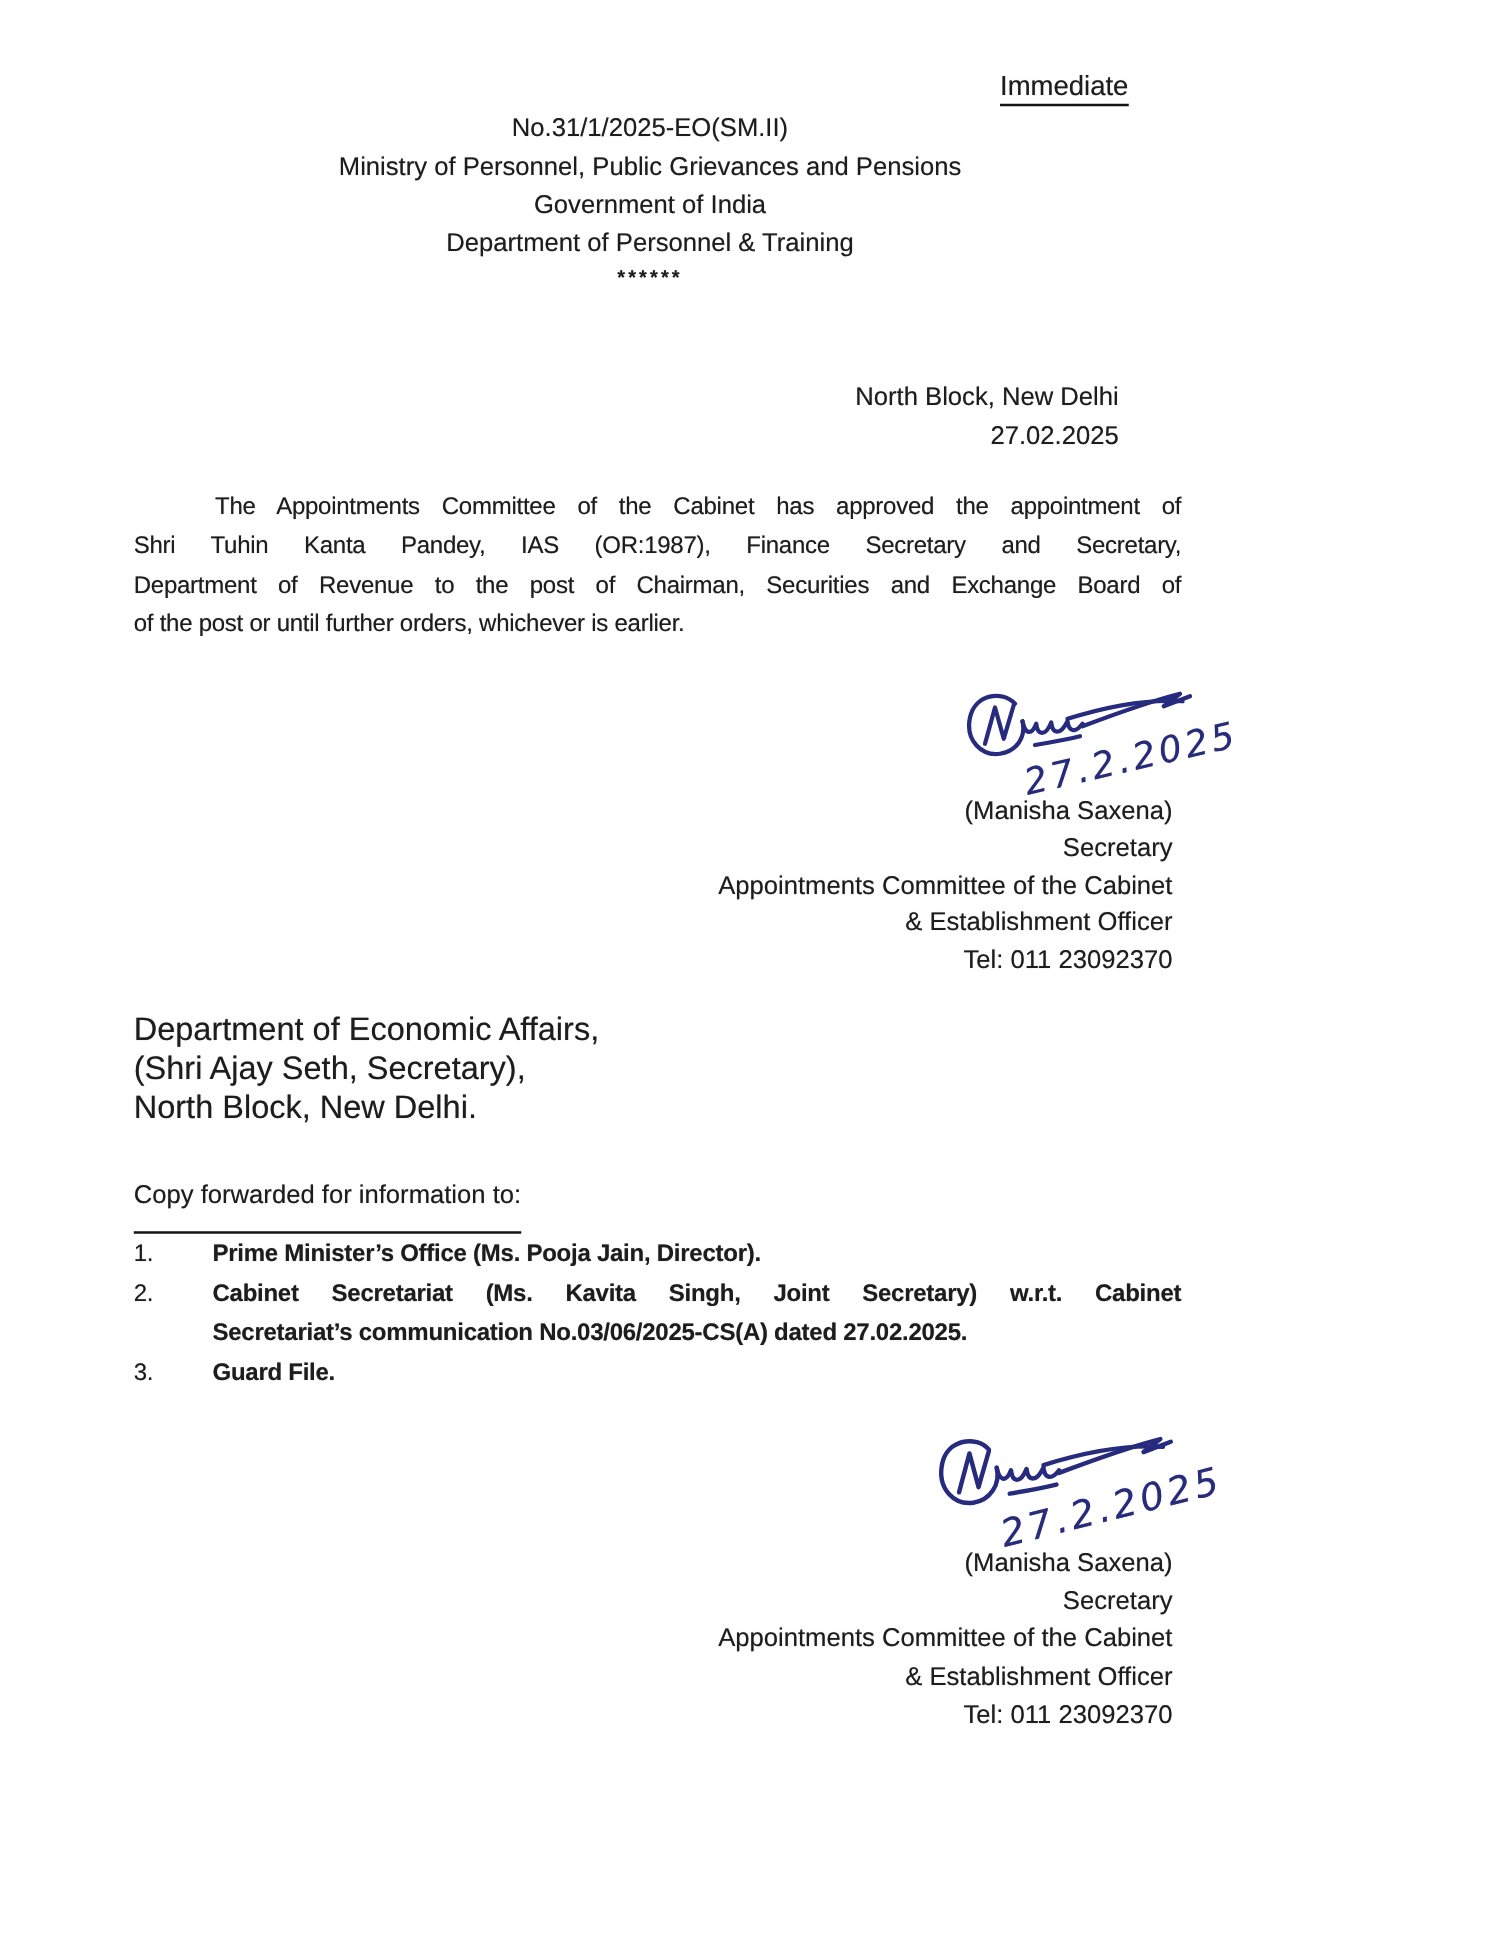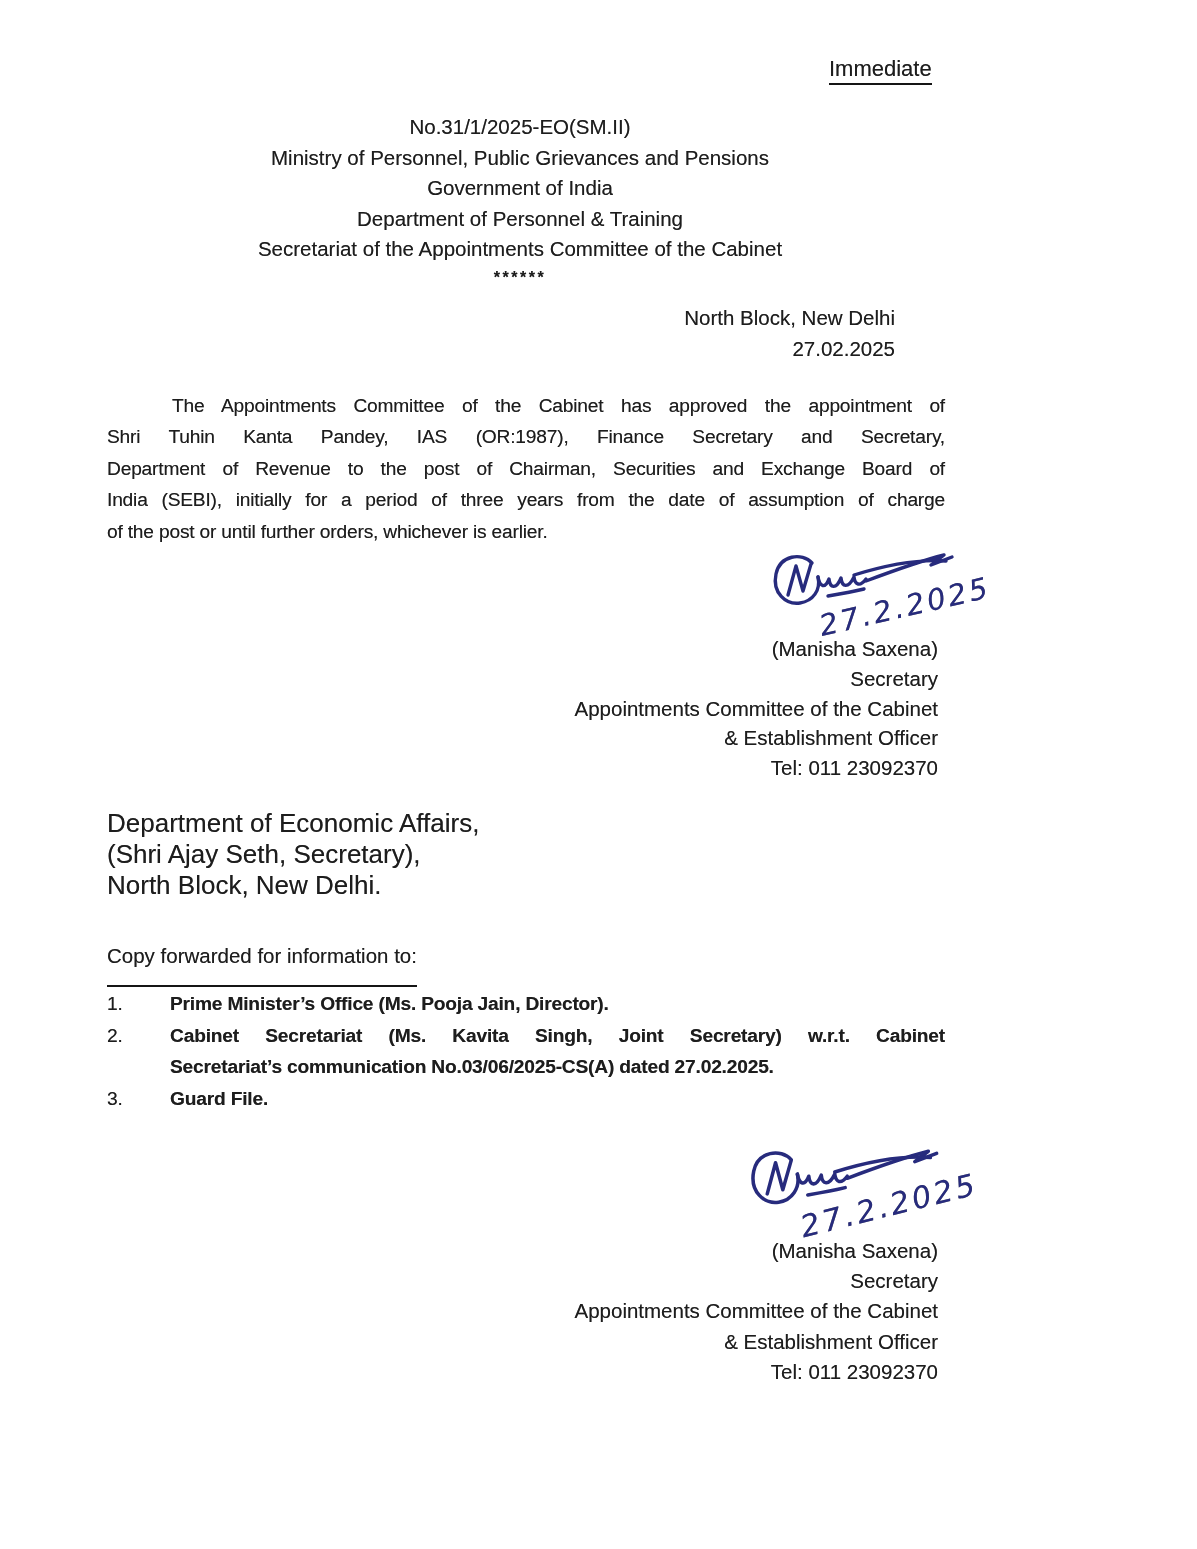--- a/index.html
+++ b/index.html
@@ -5,25 +5,25 @@
   html,body { margin:0; padding:0; background:#e8e8e8; }
   .page {
     position:relative; width:1197px; height:1549px; margin:0 auto;
     background:#ffffff; overflow:hidden;
     color:#1d1d1d;
     font-family:"Liberation Sans","DejaVu Sans",sans-serif;
     text-shadow:0 0 0.6px rgba(20,20,20,0.55);
   }
   .t { position:absolute; }
   #immediate {
-    left:829px; top:56px; font-size:22px;
+    left:800px; top:56px; font-size:22px;
     border-bottom:2.5px solid #151515; padding-bottom:1px;
   }
   #letterhead {
-    left:0; top:112px; width:1040px; text-align:center;
+    left:0; top:88px; width:1040px; text-align:center;
     font-size:20.5px; line-height:30.5px;
   }
   #letterhead .stars { font-size:16px; letter-spacing:2.5px; font-weight:bold; line-height:26px; }
   #dateline { right:302px; top:302px; text-align:right; font-size:20.5px; line-height:31px; }
   #body { left:107px; top:372px; width:838px; font-size:19.2px; line-height:31.4px; letter-spacing:-0.2px;margin-top:18px; }
   .jline { text-align:justify; text-align-last:justify; text-justify:inter-word; }
   .first { text-indent:65px; }
   .lastline { text-align:left; }
   .sigsvg { position:absolute; }
   .sigtext { text-align:right; font-size:20.5px; }
@@ -43,34 +43,32 @@
 
 <div class="page">
 
   <div class="t" id="immediate">Immediate</div>
 
   <div class="t" id="letterhead">
     <div>No.31/1/2025-EO(SM.II)</div>
     <div>Ministry of Personnel, Public Grievances and Pensions</div>
     <div>Government of India</div>
     <div>Department of Personnel &amp; Training</div>
-    <div>Secretariat of the Appointments Committee of the Cabinet</div>
     <div class="stars">******</div>
   </div>
 
   <div class="t" id="dateline">
     <div>North Block, New Delhi</div>
     <div>27.02.2025</div>
   </div>
 
   <div class="t" id="body">
     <div class="jline first">The Appointments Committee of the Cabinet has approved the appointment of</div>
     <div class="jline">Shri Tuhin Kanta Pandey, IAS (OR:1987), Finance Secretary and Secretary,</div>
     <div class="jline">Department of Revenue to the post of Chairman, Securities and Exchange Board of</div>
-    <div class="jline">India (SEBI), initially for a period of three years from the date of assumption of charge</div>
     <div class="lastline">of the post or until further orders, whichever is earlier.</div>
   </div>
 
   <svg class="sigsvg" style="left:766px; top:548px;" width="238" height="102" viewBox="0 0 238 102">
     <g stroke="#272b7d" stroke-width="3.4" fill="none" stroke-linecap="round" stroke-linejoin="round">
       <path d="M46 15 C36 4 14 7 10 26 C6 45 20 57 34 55 C47 53 55 42 52 29"></path>
       <path d="M22 47 L30 18 L37 43 L45 16"></path>
       <path d="M52 29 C54 39 59 41 63 31 C64 40 70 42 75 30 C76 39 82 41 88 29 C89 37 94 39 100 31"></path>
       <path d="M100 33 C124 24 154 13 178 7 L165 17 L186 9"></path>
       <path d="M88 27 C120 17 152 11 180 13"></path>

